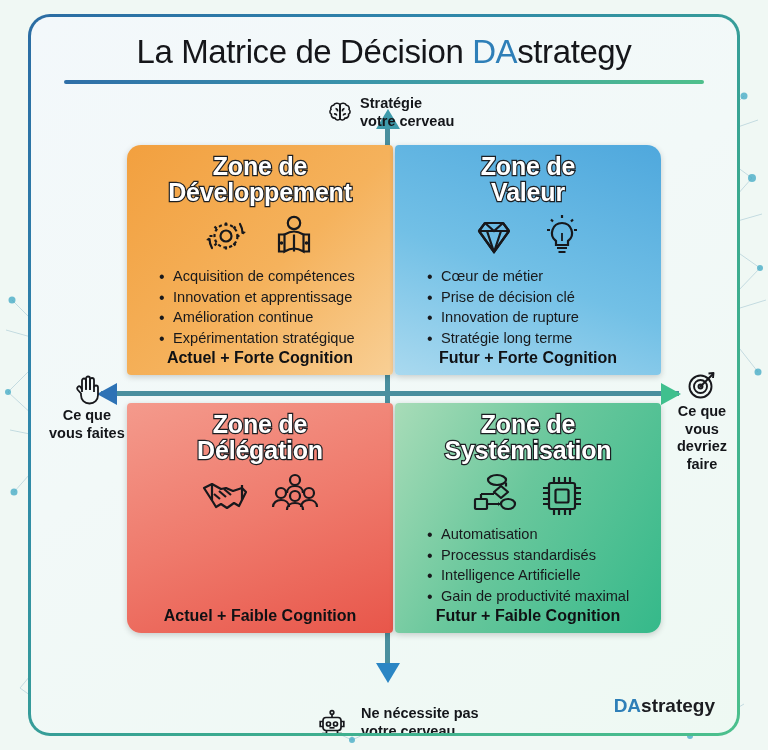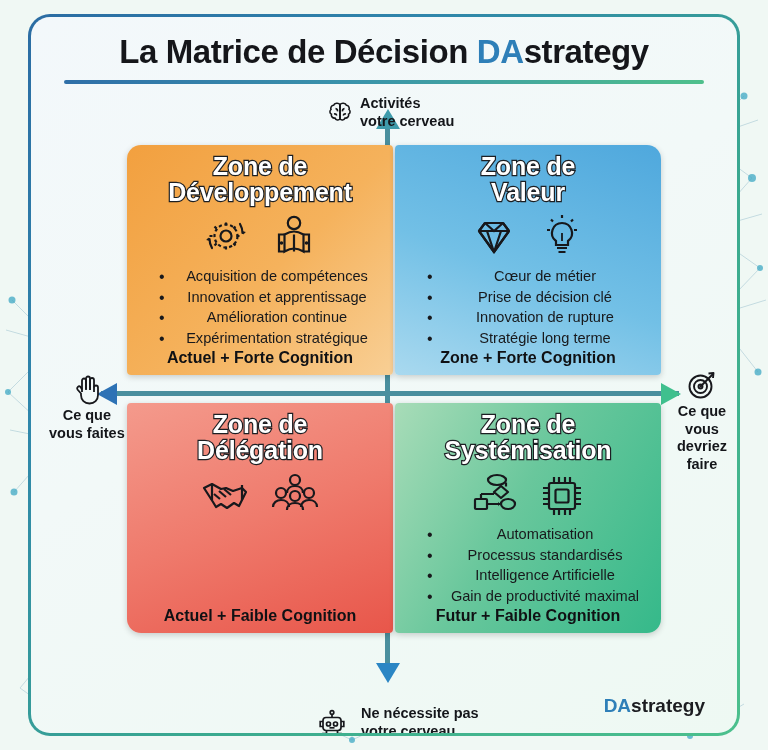--- a/index.html
+++ b/index.html
@@ -30,21 +30,21 @@
     width: 100%; height: 100%;
     border-radius: 19px;
     background: linear-gradient(150deg,#f3f8fb 0%, #f2f9f8 45%, #eef9f3 100%);
     position: relative;
     overflow: hidden;
   }
 
   
   #title-wrap { position:absolute; left:0; top:16px; width:100%; text-align:center; }
   #page-title {
-    font-size: 33px; font-weight: bold; color: #15161a;
+    font-size: 33px; font-weight: normal; color: #15161a;
     letter-spacing: -0.4px; white-space: nowrap;
   }
   #page-title .brand-da { color: #2e7fb8; }
   #title-rule {
     margin: 9px auto 0; width: 640px; height: 4px; border-radius: 2px;
     background: linear-gradient(90deg,#2f6fa8 0%, #3a93ab 45%, #4fc08c 100%);
   }
 
   
   #matrix { position: absolute; left: 0; top: 0; width: 712px; height: 722px; }
@@ -97,21 +97,21 @@
     text-align: center; color: #ffffff;
     -webkit-text-stroke: 2.4px #1c1f23;
     paint-order: stroke fill;
     letter-spacing: -0.2px;
   }
   .quad-icons {
     display: flex; gap: 20px; align-items: center; justify-content: center;
     margin: 7px 0 6px; height: 48px;
   }
   .quad-icons svg { display: block; }
-  .quad-list { width: 100%; padding-left: 34px; text-align: center; }
+  .quad-list { width: 100%; padding-left: 34px; }
   .quad-list li {
     list-style: none; position: relative;
     font-size: 14.6px; color: #18191c; line-height: 1.42;
     white-space: nowrap;
   }
   .quad-list li:before {
     content: "\2022"; position: absolute; left: -14px; font-size: 16px;
   }
   .quad-footer {
     margin-top: auto; font-size: 16px; font-weight: bold; color: #101114;
@@ -123,21 +123,21 @@
   .cap-text { font-size: 14.5px; font-weight: bold; color: #14161a; line-height: 1.22; }
 
   #cap-top  { left: 296px; top: 78px; gap: 7px; }
   #cap-bot  { left: 286px; top: 688px; gap: 14px; }
   #cap-left { left: 18px;  top: 356px; flex-direction: column; gap: 2px; text-align: center; }
   #cap-right{ left: 630px; top: 352px; flex-direction: column; gap: 2px; text-align: center; }
   #cap-left .cap-text, #cap-right .cap-text { text-align: center; }
 
   
   #footer-logo {
-    position: absolute; right: 32px; bottom: 16px;
+    position: absolute; right: 22px; bottom: 16px;
     font-size: 19px; font-weight: bold; color: #1b1c20;
   }
   #footer-logo .brand-da { color: #2e7fb8; }
 </style>
 </head>
 <body>
 
 <svg id="bg-pattern" viewBox="0 0 768 750" preserveAspectRatio="none">
   <rect width="768" height="750" fill="#f0f8f4"></rect>
   <g stroke="#bcd6dd" stroke-width="1" fill="none" opacity="0.85">
@@ -237,21 +237,21 @@
           <path d="M24 4v-3M36 16h3M9 16h3M33 7.5l2-2M15 7.5l-2-2"></path>
           <path d="M24 19v8" stroke-width="1.8"></path>
         </svg>
       </div>
       <ul class="quad-list">
         <li>Cœur de métier</li>
         <li>Prise de décision clé</li>
         <li>Innovation de rupture</li>
         <li>Stratégie long terme</li>
       </ul>
-      <div class="quad-footer">Zone + Forte Cognition</div>
+      <div class="quad-footer">Futur + Forte Cognition</div>
     </div>
 
     <div class="quad" id="quad-del">
       <div class="quad-title">
         <span>Zone de</span><br>
         <span>Délégation</span>
       </div>
       <div class="quad-icons">
         <svg width="50" height="44" viewBox="0 0 50 44" fill="none" stroke="#17181c" stroke-width="2.2">
           <path d="M4 16l8-4 9 5 5-1 7 3 9-3 4 4-7 14-5-3-7 5-6-4-5 3-3-5z" stroke-linejoin="round"></path>
@@ -303,21 +303,21 @@
       <div class="quad-footer">Futur + Faible Cognition</div>
     </div>
 
     <div class="cap" id="cap-top">
       <svg width="26" height="26" viewBox="0 0 26 26" fill="none" stroke="#17181c" stroke-width="1.6">
         <path d="M13 4.5c-1.6-2-5.5-1.6-6.4.8-2.2.2-3.4 2.4-2.6 4.2-1.6 1.3-1.4 3.9.4 4.8-.5 2.2 1.4 4.2 3.6 3.8.8 2.1 3.8 2.5 5 .8z"></path>
         <path d="M13 4.5c1.6-2 5.5-1.6 6.4.8 2.2.2 3.4 2.4 2.6 4.2 1.6 1.3 1.4 3.9-.4 4.8.5 2.2-1.4 4.2-3.6 3.8-.8 2.1-3.8 2.5-5 .8z"></path>
         <path d="M13 4.5v14.4M8.5 8.5c1.4.3 2.2 1.4 2 2.8M17.5 8.5c-1.4.3-2.2 1.4-2 2.8M7 14c1.2-.3 2.4.3 2.8 1.5M19 14c-1.2-.3-2.4.3-2.8 1.5"></path>
       </svg>
       <div class="cap-text">
-        <span>Activités</span><br>
+        <span>Stratégie</span><br>
         <span>votre cerveau</span>
       </div>
     </div>
 
     <div class="cap" id="cap-bot">
       <svg width="30" height="30" viewBox="0 0 30 30" fill="none" stroke="#17181c" stroke-width="1.7">
         <rect x="6" y="9.5" width="18" height="13" rx="3"></rect>
         <circle cx="11.5" cy="16" r="2"></circle>
             <circle cx="18.5" cy="16" r="2"></circle>
         <path d="M12.5 19.8h5"></path>

